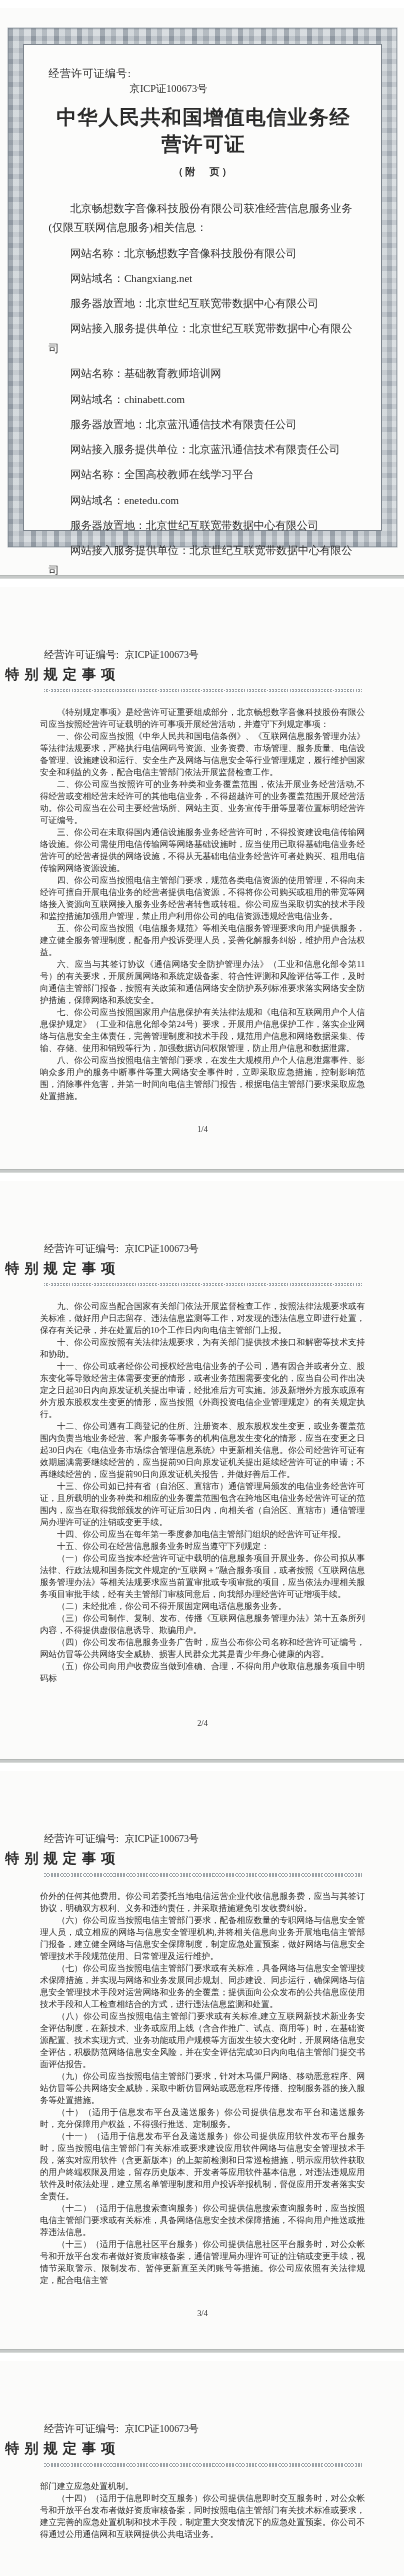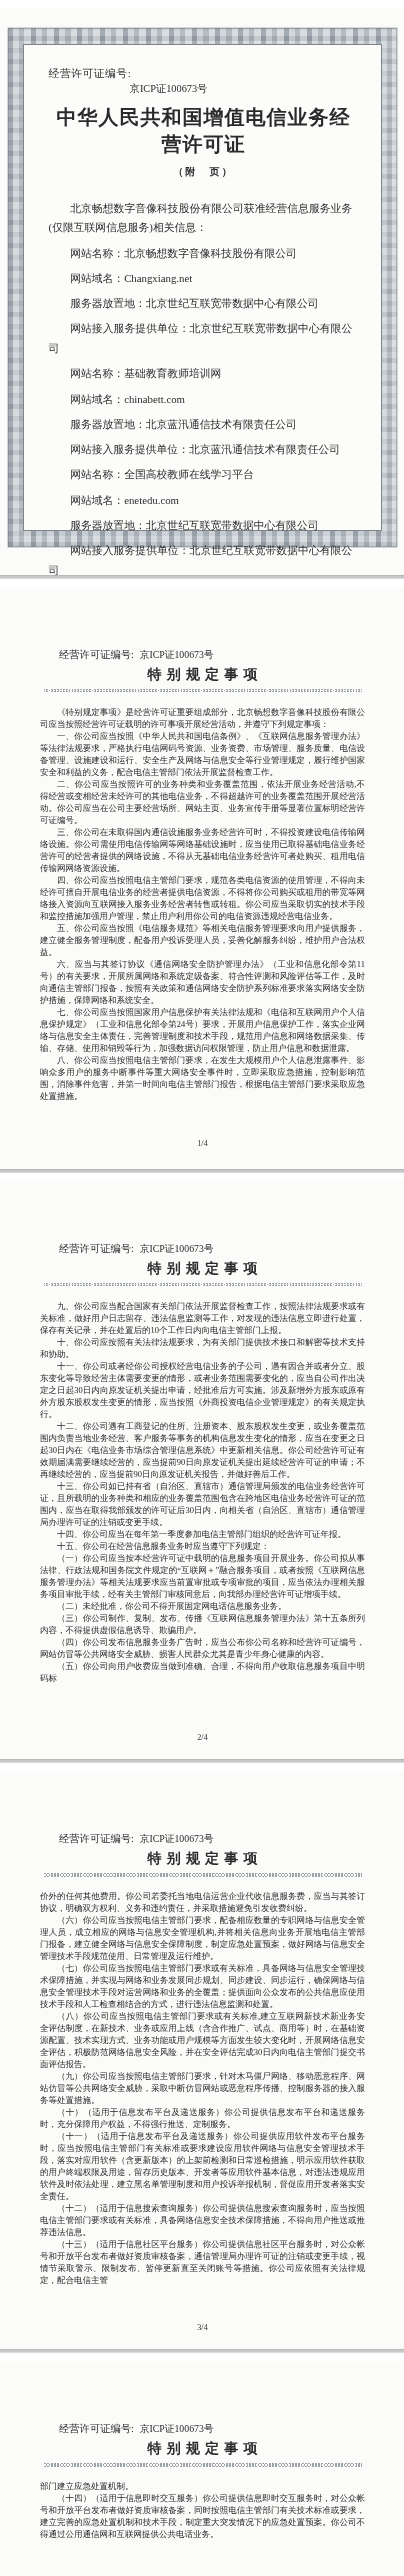--- a/index.html
+++ b/index.html
@@ -31,34 +31,34 @@
                 letter-spacing:1px; }
   .cert-sub { margin:7.2px 0 0; text-align:center; font-size:10px; font-weight:bold;
               letter-spacing:2.1px; }
   .cert-body { margin:19.6px 6.2px 0 0; font-size:10.8px; line-height:19.6px; }
   .cert-body p { margin:0 0 5.7px; text-indent:2em; text-align:justify; }
 
   
   .pp { font-family:"Liberation Serif", serif; }
   .pp-2 { height:582px; } .pp-3 { height:578px; } .pp-4 { height:578px; }
   .pp-5 { height:552px; }
-  .pp-head { padding:61px 0 0 59px; font-size:10.3px;font-family:Liberation Serif, serif; }
+  .pp-head { padding:61px 0 0 44px; font-size:10.3px;font-family:Liberation Serif, serif; }
   .pp-num-val { font-size:9.8px; margin-left:3.1px; }
-  .pp-title { margin:4.1px 0 0; text-align:center; font-size:14px; font-weight:bold;
+  .pp-title { margin:4.1px 0 0; text-align:left; font-size:14px; font-weight:bold;
               letter-spacing:5.2px; text-indent:5.2px; }
   .zigzag { width:318px; height:3.6px; margin:4.6px auto 0;
     background:
       repeating-linear-gradient(115deg, #8d959c 0 0.8px, transparent 0.8px 2.6px),
       repeating-linear-gradient(65deg, #8d959c 0 0.8px, transparent 0.8px 2.6px);
     opacity:.85; }
   .pp-body { margin:13.4px 40px 0; font-size:8.5px; line-height:12px;
              text-align:justify; color:#262626; }
   .pp-body p { margin:0; text-indent:2em; }
   .pp-body p.cont { text-indent:0; }
-  .pnum { position:absolute; left:0; right:0; top:552px; text-align:center;
+  .pnum { position:absolute; left:0; right:0; top:538px; text-align:center;
           font-size:8.2px; color:#333; }
 </style>
 </head>
 <body>
 
 <div class="doc">
 
   <section class="page page-cert">
     <div class="cert-frame">
       <div class="cert-inner">

